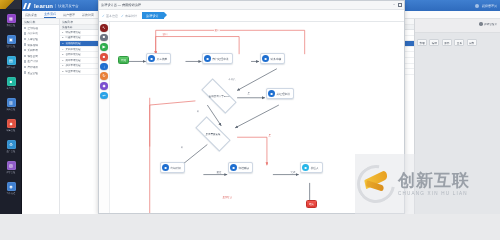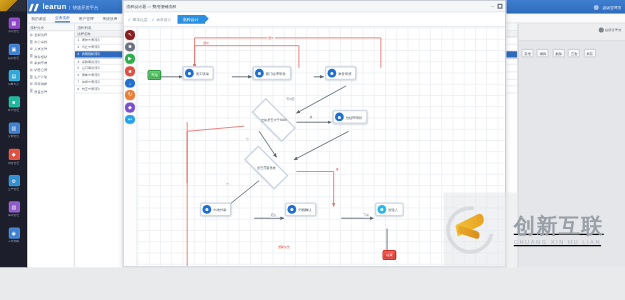--- a/index.html
+++ b/index.html
@@ -251,21 +251,21 @@
     background: linear-gradient(90deg,#f3c33a,#e8a021);
     transform: rotate(-26deg) skewX(-14deg);
     border-radius: 1px 4px 4px 1px;
   }
   .wm-swoosh2 {
     position:absolute; left:9px; top:18px; width:18px; height:6px;
     background: linear-gradient(90deg,#e9a92a,#d98e1c);
     transform: rotate(18deg) skewX(10deg);
     border-radius: 1px 3px 3px 1px;
   }
-  .wm-txt { margin-left: 16px; text-decoration: underline; }
+  .wm-txt { margin-left: 3px; }
   .wm-cn {
     font-size: 17px; font-weight: bold; color: #9aa0a8;
     letter-spacing: 1px; line-height: 1;
   }
   .wm-en {
     font-size: 4.6px; color: #aeb4bc; letter-spacing: 1.2px;
     margin-top: 1.5px;
   }
   .wm-veil {
     position:absolute; right:0; bottom:0; width:145px; height:60px;

